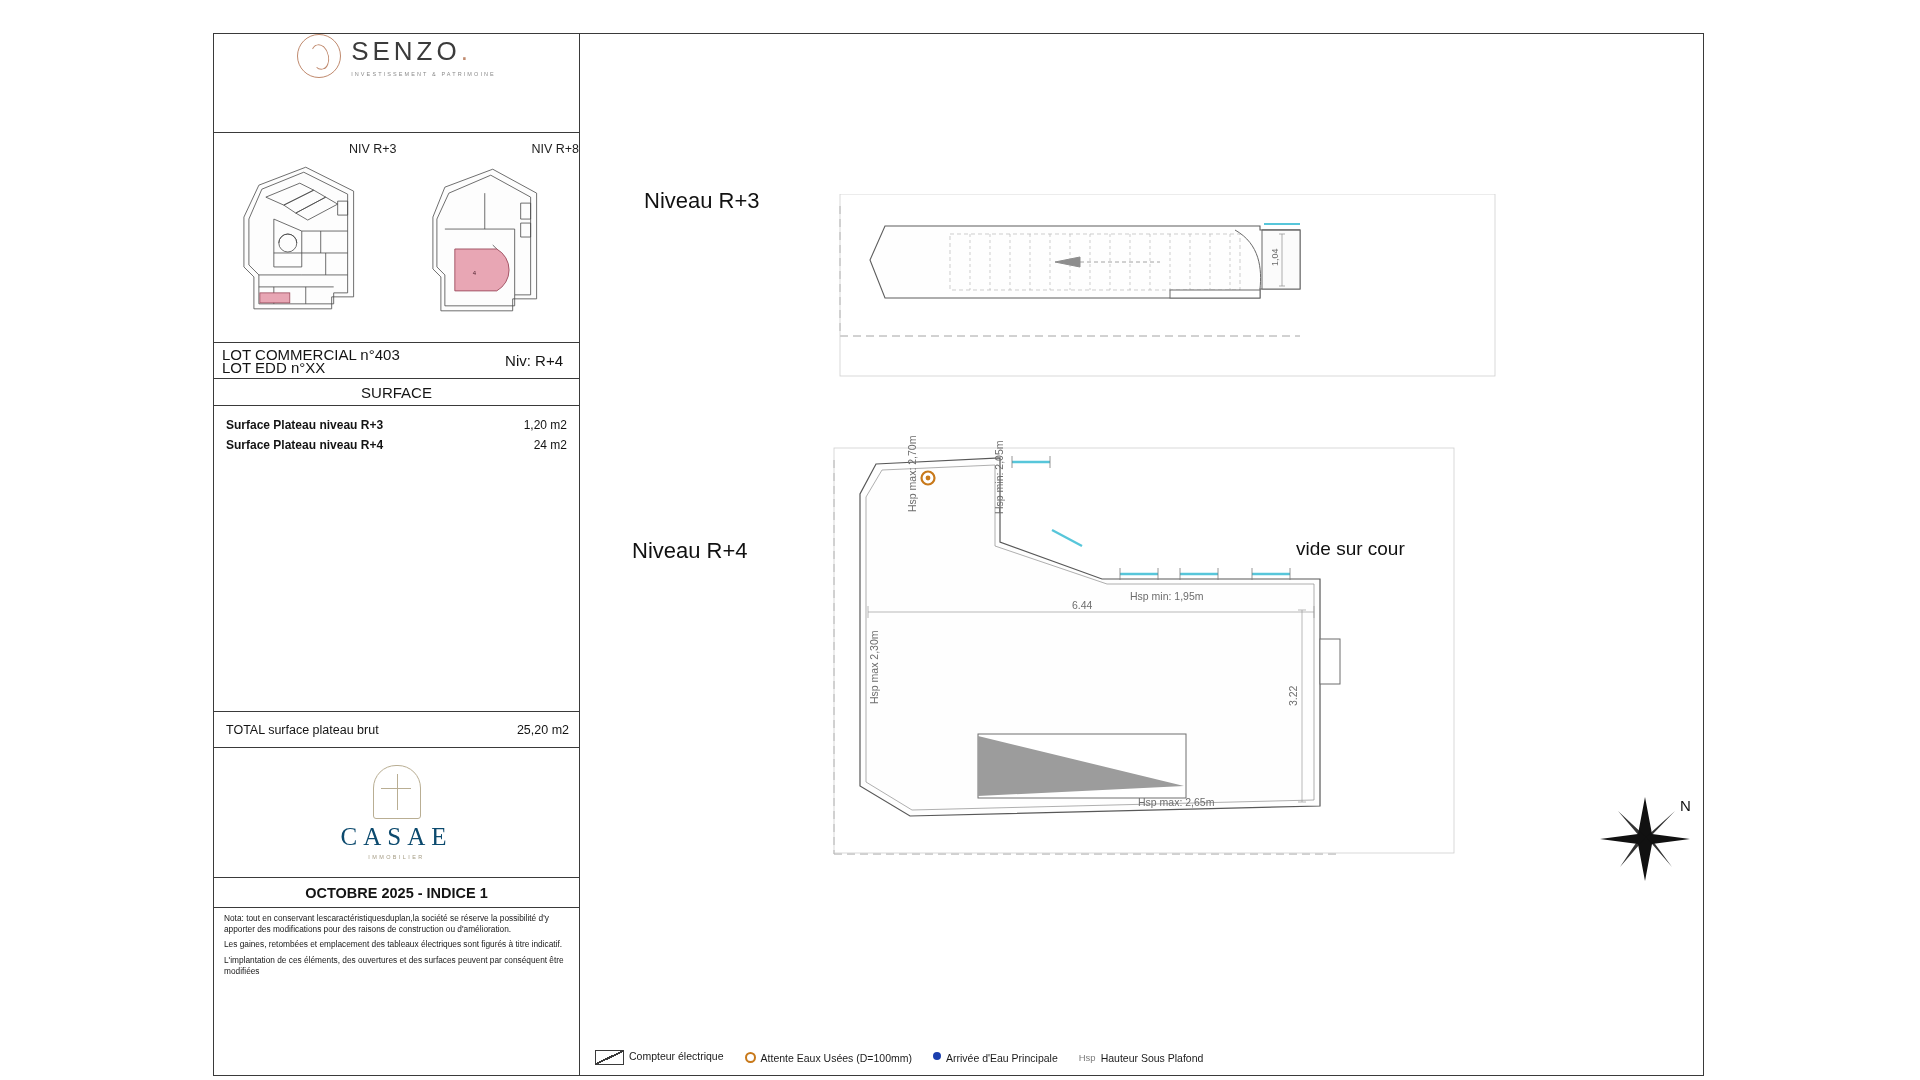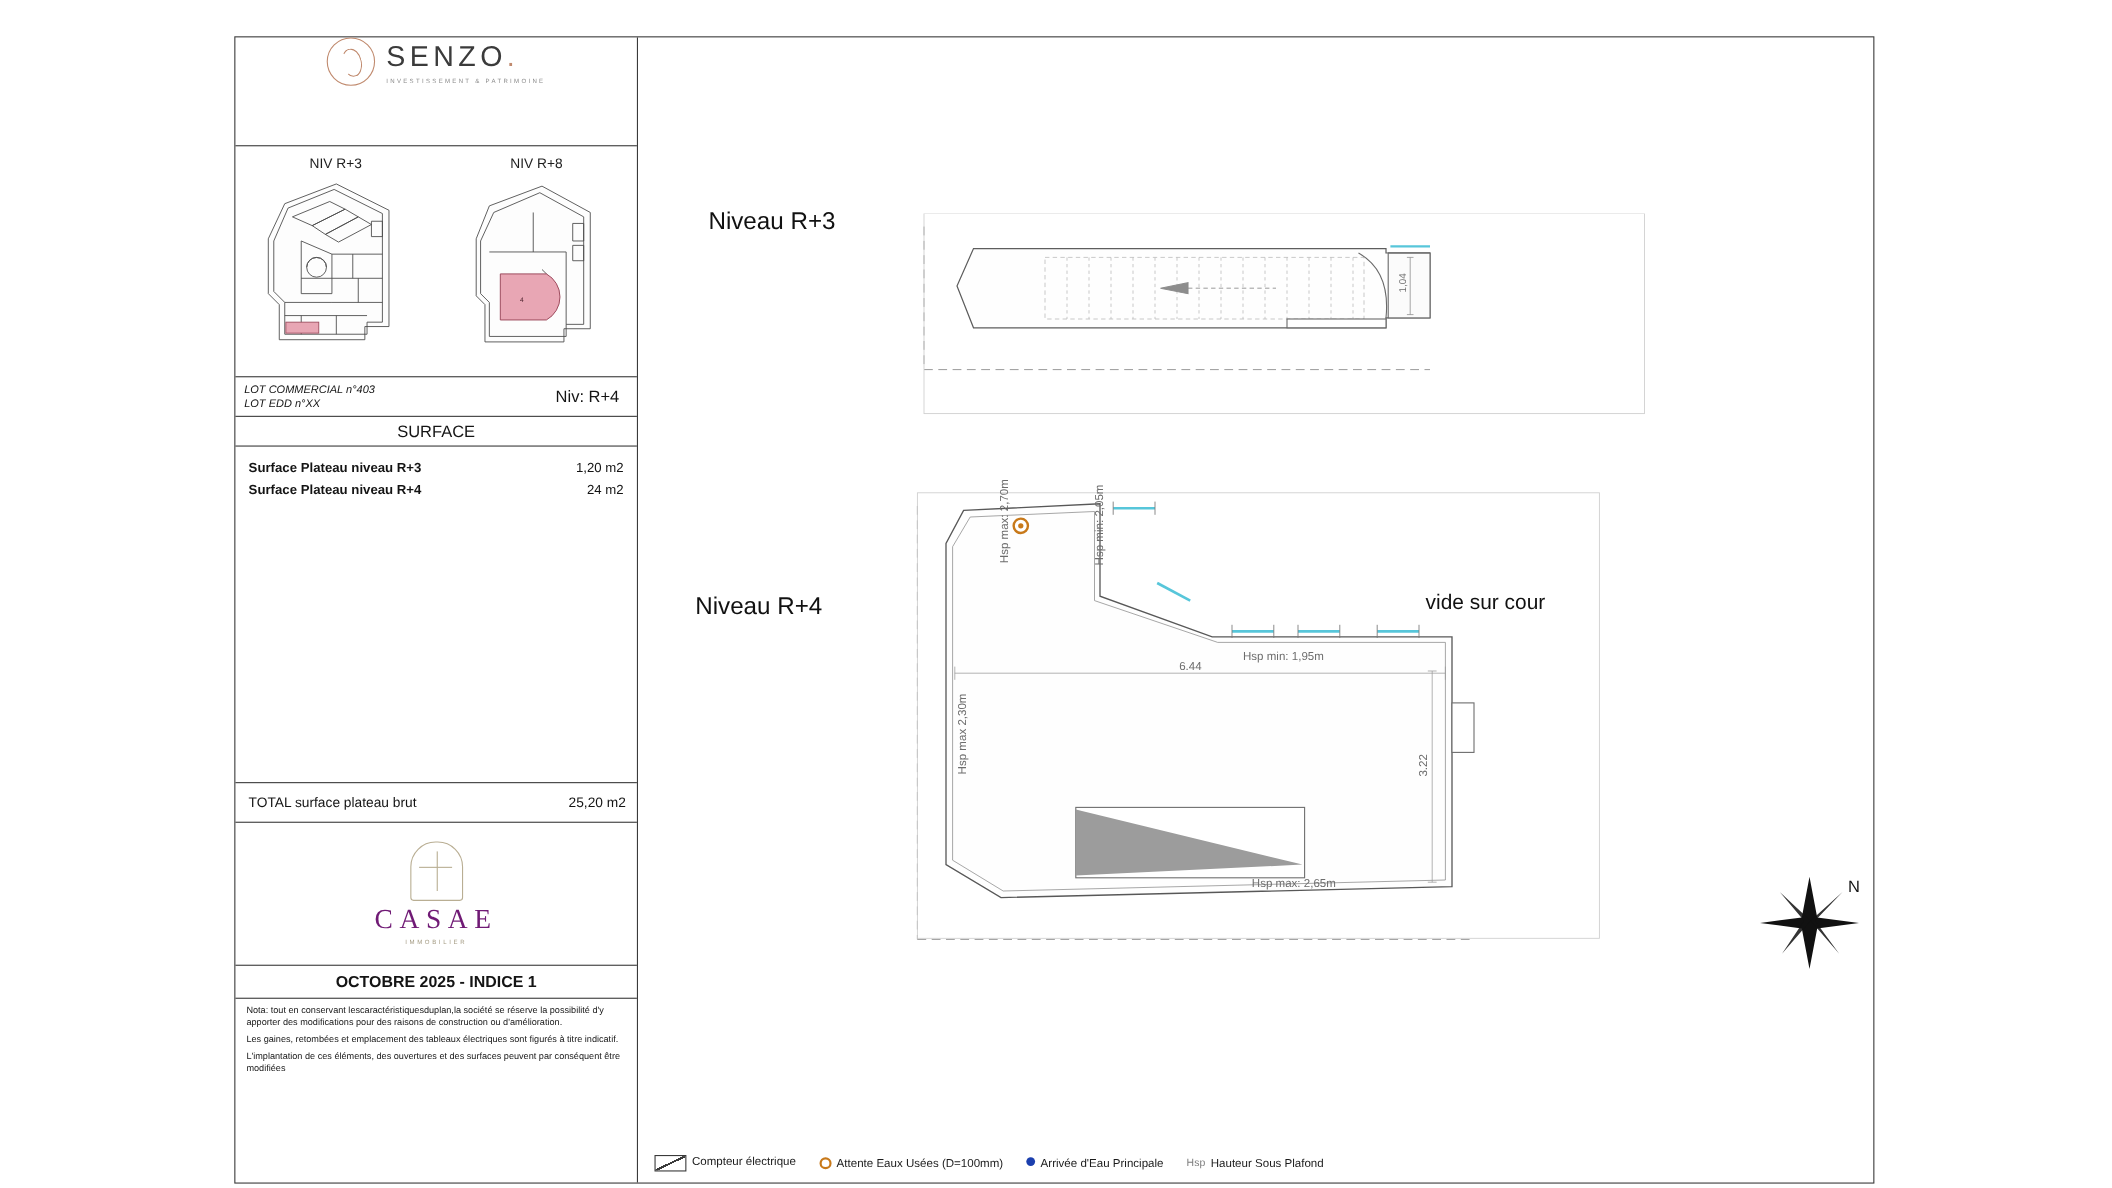--- a/index.html
+++ b/index.html
@@ -104,35 +104,35 @@
     display: flex;
   }
   .mini-col {
     position: relative;
     flex: 1;
   }
   .mini-label {
     position: absolute;
     top: 9px;
     width: 100%;
-    text-align: center;
+    text-align: right;
     font-size: 12.5px;
     color: #1d1d1d;
   }
   .mini-svg { position: absolute; left: 0; top: 24px; width: 100%; height: 180px; }
 
   
   #lot-row {
     height: 36px;
     display: flex;
     align-items: center;
     padding: 0 8px;
     box-sizing: border-box;
   }
-  #lot-left { font-size: 10px; line-height: 13px; color: #141414; flex: 1; font-style: italic; }
+  #lot-left { font-size: 15px; line-height: 13px; color: #141414; flex: 1; }
   #lot-right { font-size: 15px; color: #141414; padding-right: 8px; }
 
   
   #surface-hdr {
     height: 27px;
     display: flex;
     align-items: center;
     justify-content: center;
     font-size: 15px;
     color: #141414;
@@ -197,21 +197,21 @@
     position: absolute;
     left: 7px;
     top: 22px;
     width: 30px;
     height: 1px;
     background: #b9ae93;
   }
   #casae-word {
     font-size: 25px;
     letter-spacing: 6px;
-    color: #701a75;
+    color: #0c4a6e;
     font-family: "Liberation Serif", serif;
   }
   #casae-sub {
     font-size: 5.5px;
     letter-spacing: 2.4px;
     color: #a39a82;
     margin-top: 3px;
   }
 
   

